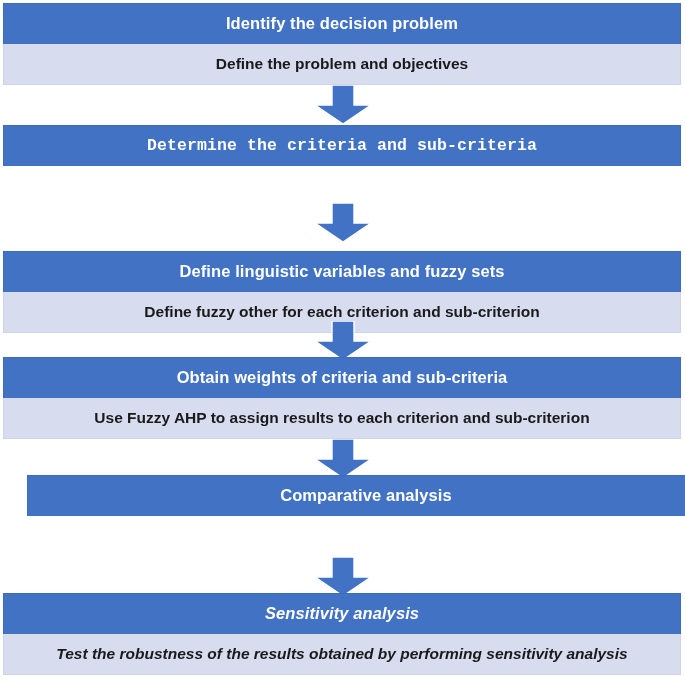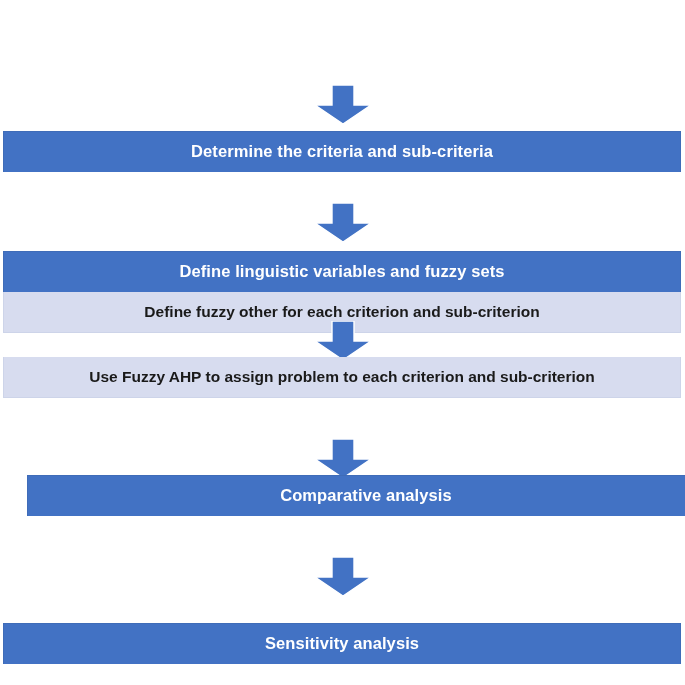--- a/index.html
+++ b/index.html
@@ -68,28 +68,32 @@
     display: block;
     width: 58px;
     height: 40px;
   }
 </style>
 </head>
 <body>
 
 <div id="flowchart">
 
+  <div class="stage" style="top:3px;">
+    <div class="stage-header">Identify the decision problem</div>
+    <div class="stage-body">Define the problem and objectives</div>
+  </div>
 
   <div class="connector" style="top:85px;">
     <svg viewBox="0 0 58 40" xmlns="http://www.w3.org/2000/svg">
       <polygon points="18,0 40,0 40,20 57,20 29,39 1,20 18,20" fill="#4272c4" stroke="#ffffff" stroke-width="1.4"></polygon>
     </svg>
   </div>
 
-  <div class="stage" style="top:131px;">
+  <div class="stage" style="top:125px;font-family:Liberation Mono, monospace;">
     <div class="stage-header">Determine the criteria and sub-criteria</div>
   </div>
 
   <div class="connector" style="top:203px;">
     <svg viewBox="0 0 58 40" xmlns="http://www.w3.org/2000/svg">
       <polygon points="18,0 40,0 40,20 57,20 29,39 1,20 18,20" fill="#4272c4" stroke="#ffffff" stroke-width="1.4"></polygon>
     </svg>
   </div>
 
   <div class="stage" style="top:251px;">
@@ -97,36 +101,38 @@
     <div class="stage-body">Define fuzzy other for each criterion and sub-criterion</div>
   </div>
 
   <div class="connector" style="top:321px;">
     <svg viewBox="0 0 58 40" xmlns="http://www.w3.org/2000/svg">
       <polygon points="18,0 40,0 40,20 57,20 29,39 1,20 18,20" fill="#4272c4" stroke="#ffffff" stroke-width="1.4"></polygon>
     </svg>
   </div>
 
   <div class="stage" style="top:357px;">
-    <div class="stage-body">Use Fuzzy AHP to assign problem to each criterion and sub-criterion</div>
+    <div class="stage-header">Obtain weights of criteria and sub-criteria</div>
+    <div class="stage-body">Use Fuzzy AHP to assign results to each criterion and sub-criterion</div>
   </div>
 
   <div class="connector" style="top:439px;">
     <svg viewBox="0 0 58 40" xmlns="http://www.w3.org/2000/svg">
       <polygon points="18,0 40,0 40,20 57,20 29,39 1,20 18,20" fill="#4272c4" stroke="#ffffff" stroke-width="1.4"></polygon>
     </svg>
   </div>
 
   <div class="stage" style="top:475px;margin-left:24px;">
     <div class="stage-header">Comparative analysis</div>
   </div>
 
   <div class="connector" style="top:557px;">
     <svg viewBox="0 0 58 40" xmlns="http://www.w3.org/2000/svg">
       <polygon points="18,0 40,0 40,20 57,20 29,39 1,20 18,20" fill="#4272c4" stroke="#ffffff" stroke-width="1.4"></polygon>
     </svg>
   </div>
 
-  <div class="stage" style="top:623px;">
+  <div class="stage" style="top:593px;font-style:italic;">
     <div class="stage-header">Sensitivity analysis</div>
+    <div class="stage-body">Test the robustness of the results obtained by performing sensitivity analysis</div>
   </div>
 
 </div>
 
 </body></html>

